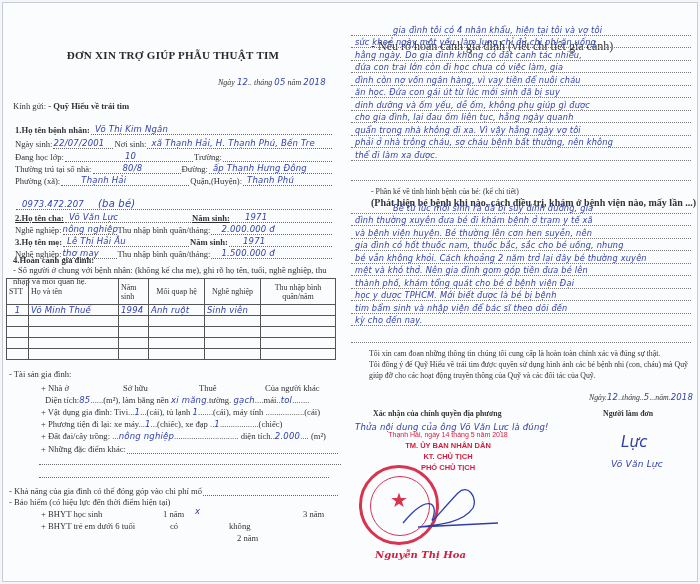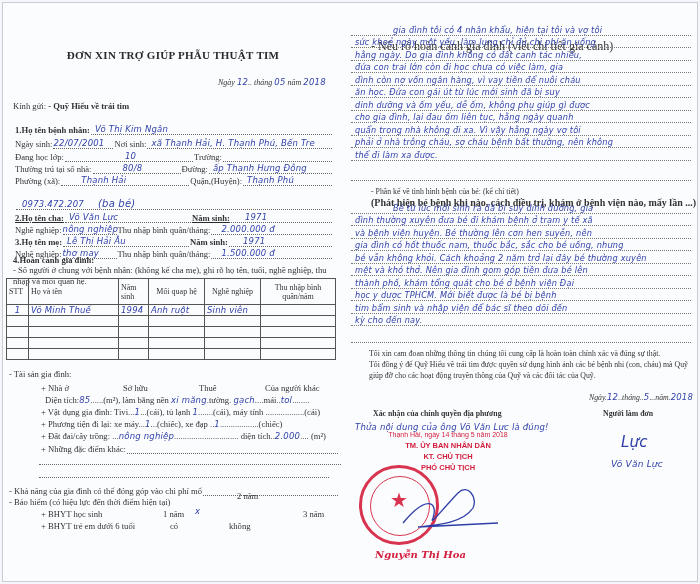--- a/index.html
+++ b/index.html
@@ -281,21 +281,21 @@
 
   <div class="line" style="top:482px; left:6px; width:330px;">
     <span class="lbl">- Khả năng của gia đình có thể đóng góp vào chi phí mổ</span>
     <span class="fill"></span>
   </div>
 
   <div class="abs lbl" style="left:6px; top:494px;">- Bảo hiểm (có hiệu lực đến thời điểm hiện tại)</div>
   <div class="abs lbl" style="left:38px; top:506px;">+ BHYT học sinh</div>
   <div class="abs lbl" style="left:160px; top:506px;">1 năm</div>
   <div class="abs hw" style="left:192px; top:503px;">x</div>
-  <div class="abs lbl" style="left:234px; top:488px;">2 năm</div>
+  <div class="abs lbl" style="left:234px; top:530px;">2 năm</div>
   <div class="abs lbl" style="left:300px; top:506px;">3 năm</div>
   <div class="abs lbl" style="left:38px; top:518px;">+ BHYT trẻ em dưới 6 tuổi</div>
   <div class="abs lbl" style="left:167px; top:518px;">có</div>
   <div class="abs lbl" style="left:226px; top:518px;">không</div>
 
   <div class="abs lbl" style="left:368px; top:36px; font-size:12px;">- Nêu rõ hoàn cảnh gia đình (viết chi tiết gia cảnh)</div>
   <div class="rp" style="top:20px;">
     <div class="hwline">
         <span class="hw" style="left:42px">gia đình tôi có 4 nhân khẩu, hiện tại tôi và vợ tôi</span>
       </div>

